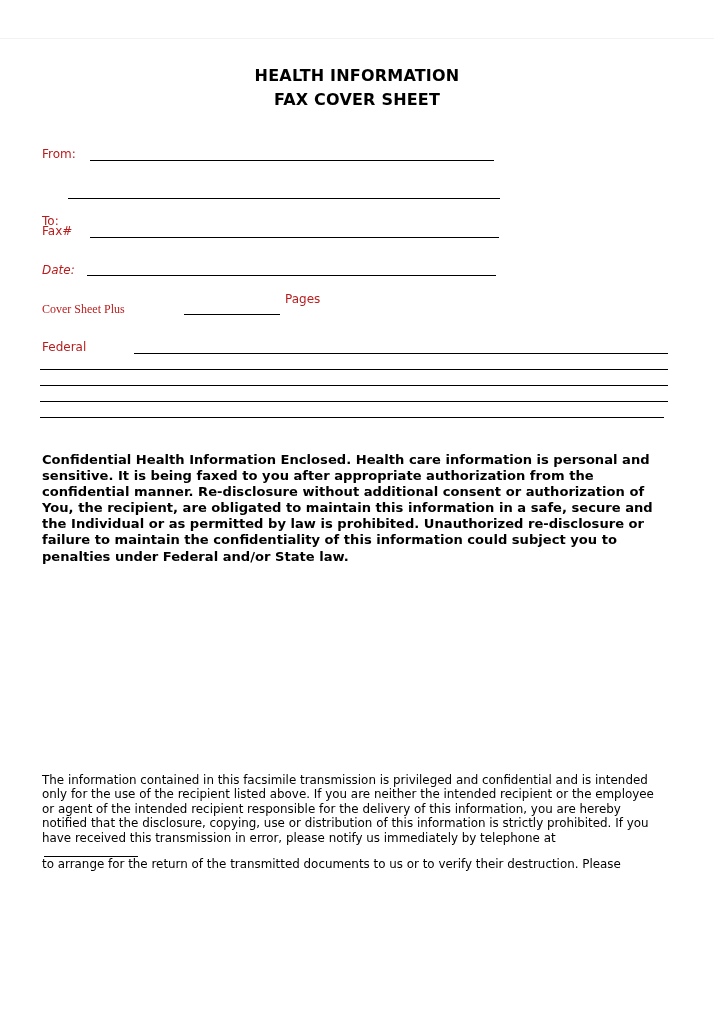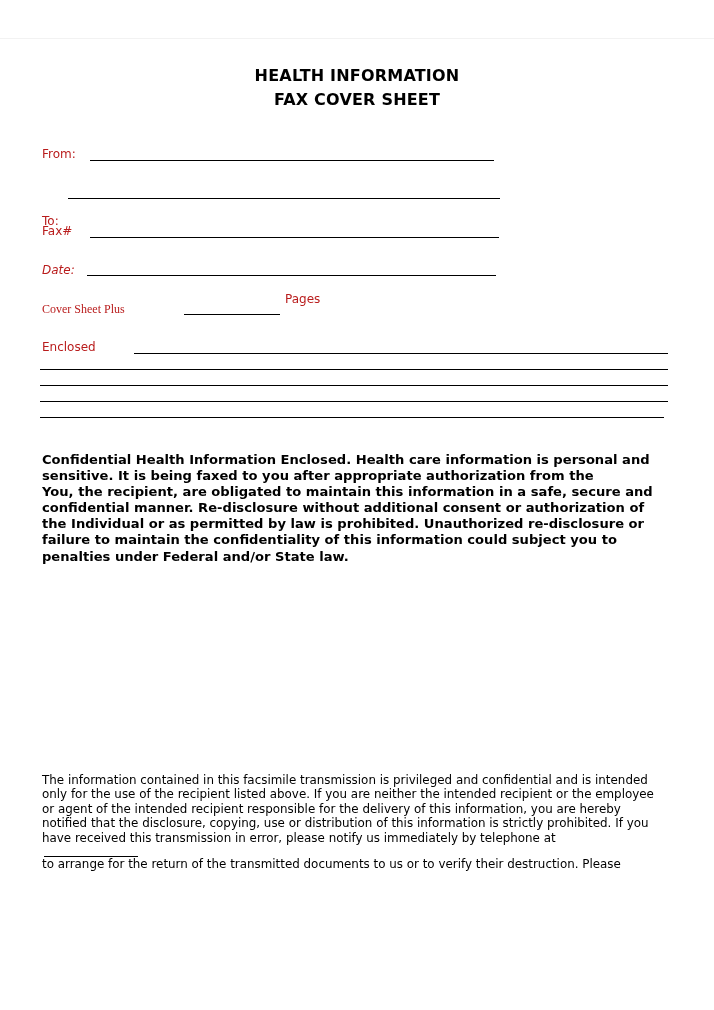--- a/index.html
+++ b/index.html
@@ -32,32 +32,32 @@
 <div class="lbl" style="left:42px; top:221px;">Fax#</div>
 <div class="line" style="left:90px; top:237px; width:409px;"></div>
 
 <div class="lbl" style="left:42px; top:260px;font-style:italic;">Date:</div>
 <div class="line" style="left:87px; top:275px; width:409px;"></div>
 
 <div class="lbl" style="left:42px; top:299px;font-family:Liberation Serif, serif;">Cover Sheet Plus</div>
 <div class="line" style="left:184px; top:314px; width:96px;"></div>
 <div class="lbl" style="left:285px; top:289px;">Pages</div>
 
-<div class="lbl" style="left:42px; top:337px;">Enclosed</div>
+<div class="lbl" style="left:42px; top:337px;">Federal</div>
 <div class="line" style="left:134px; top:353px; width:534px;"></div>
 <div class="line" style="left:40px; top:369px; width:628px;"></div>
 <div class="line" style="left:40px; top:385px; width:628px;"></div>
 <div class="line" style="left:40px; top:401px; width:628px;"></div>
 <div class="line" style="left:40px; top:417px; width:624px;"></div>
 
 <div class="conf">
   <span>Confidential Health Information Enclosed.  Health care information is personal and</span>
   <span>sensitive.  It is being faxed to you after appropriate authorization from the</span>
+  <span>confidential manner.  Re-disclosure without additional consent or authorization of</span>
   <span>You, the recipient, are obligated to maintain this information in a safe, secure and</span>
-  <span>confidential manner.  Re-disclosure without additional consent or authorization of</span>
   <span>the Individual or as permitted by law is prohibited. Unauthorized re-disclosure or</span>
   <span>failure to maintain the confidentiality of this information could subject you to</span>
   <span>penalties under Federal and/or State law.</span>
 </div>
 
 <div class="disc">
   <span>The information contained in this facsimile transmission is privileged and confidential and is intended</span>
   <span>only for the use of the recipient listed above. If you are neither the intended recipient or the employee</span>
   <span>or agent of the intended recipient responsible for the delivery of this information, you are hereby</span>
   <span>notified that the disclosure, copying, use or distribution of this information is strictly prohibited.  If you</span>

